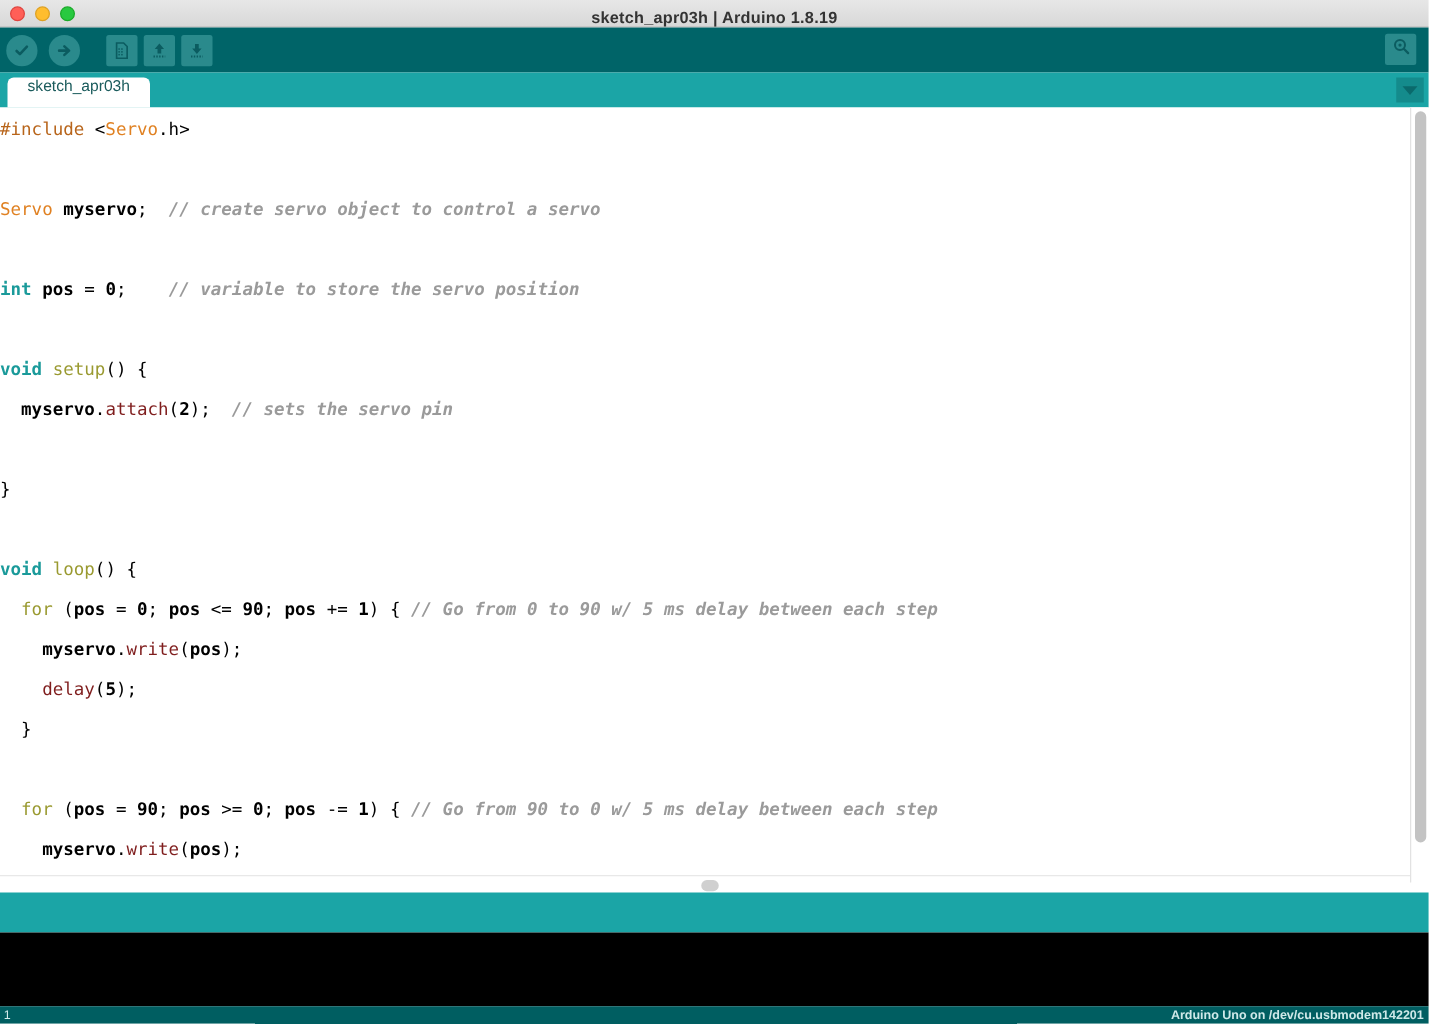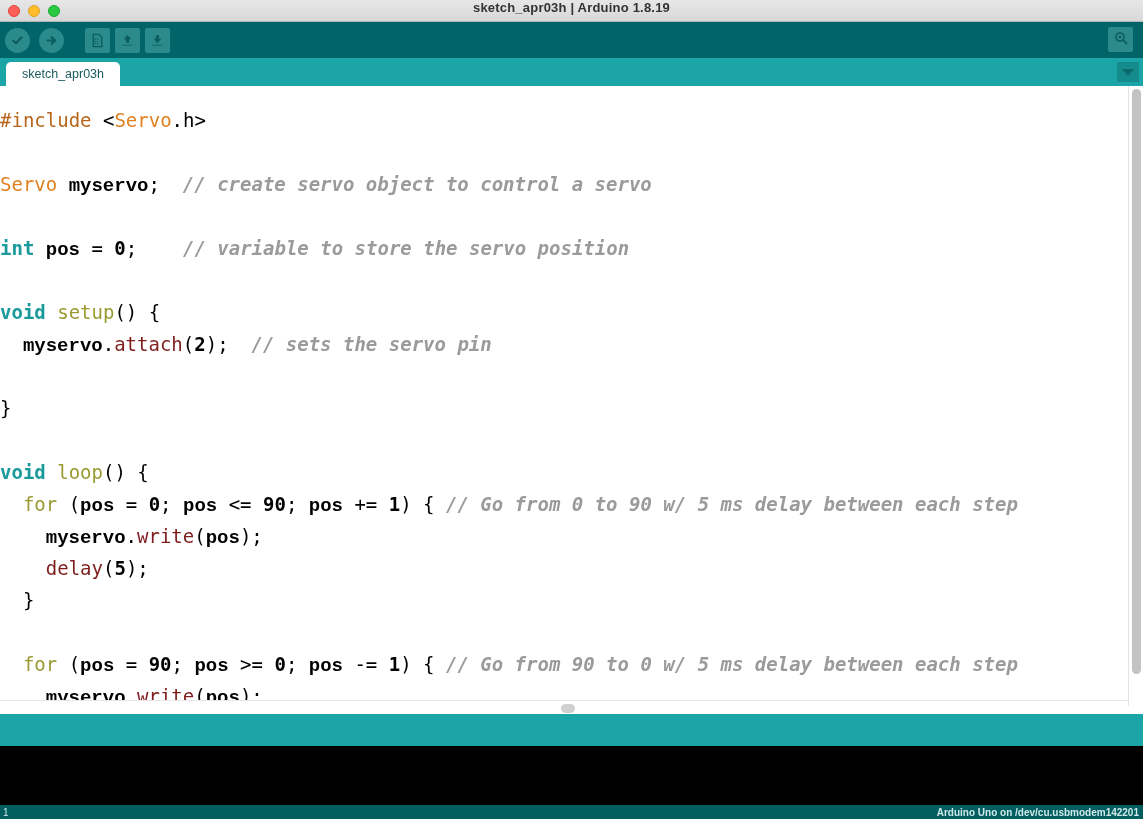--- a/index.html
+++ b/index.html
@@ -11,21 +11,21 @@
   }
 
   #app { position: relative; width: 1143px; height: 819px; }
 
   
   .titlebar {
     position: absolute; top: 0; left: 0;
     width: 1143px; height: 22px;
     background: linear-gradient(#e7e7e7, #d8d8d8);
     border-bottom: 1px solid #b6b6b6;
-    display: flex; align-items: flex-start;
+    display: flex; align-items: flex-end;
   }
   .traffic { position: absolute; left: 8px; top: 0; height: 22px;
              display: flex; align-items: center; gap: 8px; }
   .light { width: 12px; height: 12px; border-radius: 50%; display: block; }
   .light.red    { background: #ff5f57; border: 1px solid #e0443e; }
   .light.yellow { background: #ffbd2e; border: 1px solid #dea123; }
   .light.green  { background: #28c940; border: 1px solid #1aab29; }
   .window-title {
     width: 100%; text-align: center;
     font-size: 13px; font-weight: bold; color: #333;
@@ -68,21 +68,21 @@
   .tabbar {
     position: absolute; top: 58px; left: 0;
     width: 1143px; height: 28px;
     background: #1ba5a6;
   }
   .tab {
     position: absolute; left: 6px; top: 4px;
     height: 24px; padding: 0 16px;
     background: #ffffff;
     border-radius: 5px 5px 0 0;
-    display: flex; align-items: center;
+    display: flex; align-items: flex-start;
     font-size: 12.5px; color: #1a5b5c;
     cursor: pointer;
   }
   .tab-menu {
     position: absolute; right: 4px; top: 4px;
     width: 22px; height: 20px;
     background: #148b8c;
     display: flex; align-items: center; justify-content: center;
     cursor: pointer;
   }
@@ -94,37 +94,37 @@
   }
 
   
   .editor {
     position: absolute; top: 86px; left: 0;
     width: 1143px; height: 620px;
     background: #ffffff;
     overflow: hidden;
   }
   .code {
-    position: absolute; top: 16px; left: 0;
+    position: absolute; top: 0; left: 0;
     padding: 2px 0 0 0;
     font-family: "DejaVu Sans Mono", "Liberation Mono", monospace;
-    font-size: 19px;
+    font-size: 14px;
     line-height: 32px;
     white-space: pre;
     color: #000000;
   }
   .code .ln { display: block; height: 32px; padding-left: 0; }
   .t-pre  { color: #b8651b; }          
   .t-lib  { color: #e08122; }          
   .t-key  { color: #1a9a9a; font-weight: bold; }  
   .t-fn   { color: #9a9a31; text-align: right; }          
   .t-mth  { color: #7f1d1d; }          
   .t-com  { color: #9a9a9a; font-style: italic; font-weight: bold; }
   .t-num  { color: #000000; font-weight: bold; }
-  .t-id   { color: #000000; font-weight: bold; font-family: Liberation Mono, monospace; }
+  .t-id   { color: #000000; font-weight: bold; }
   .t-plain{ color: #000000; }
 
   
   .vscroll {
     position: absolute; right: 0; top: 86px;
     width: 15px; height: 620px;
     background: #ffffff; border-left: 1px solid #e2e2e2;
   }
   .vthumb {
     position: absolute; left: 3px; top: 3px;

